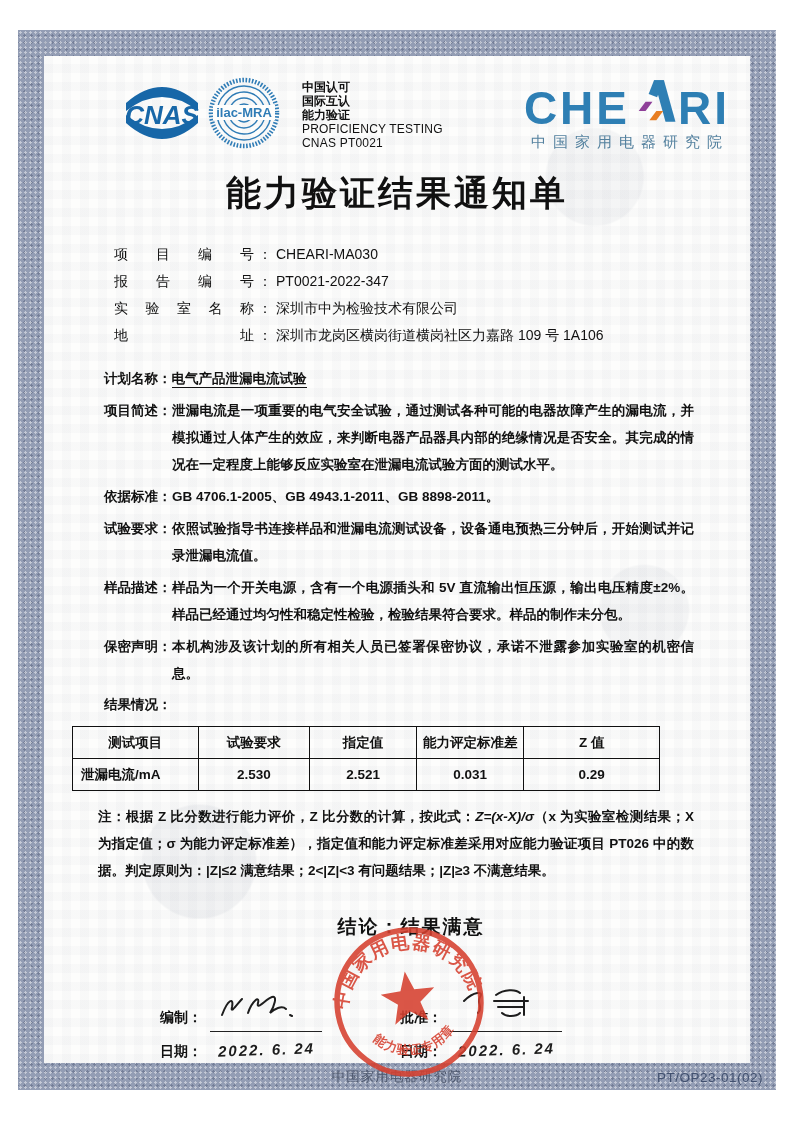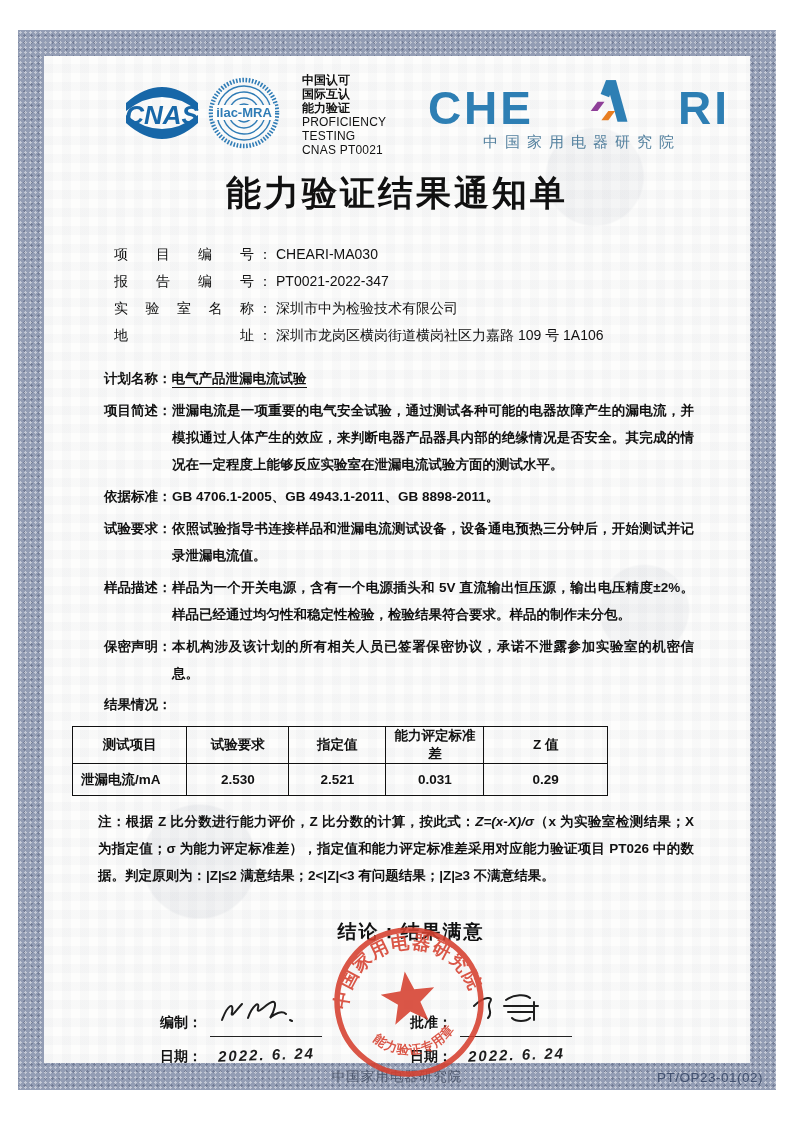--- a/index.html
+++ b/index.html
@@ -28,52 +28,52 @@
       repeating-linear-gradient(0deg, rgba(120,128,148,.035) 0 9px, transparent 9px 18px),
       repeating-linear-gradient(90deg, rgba(120,128,148,.035) 0 9px, transparent 9px 18px);
   }
   
   .logo-row{display:flex;align-items:center;margin:18px 14px 0 62px;height:82px;}
   .accred-text{margin-left:22px;line-height:14px;}
   .accred-text .cn{font-size:12px;font-weight:700;}
   .accred-text .en{font-size:12px;font-weight:400;letter-spacing:.2px;}
   .cheari{margin-left:auto;margin-right:6px;text-align:center;}
   .cheari-word{display:flex;align-items:flex-end;justify-content:center;font-weight:700;
-    font-size:46px;line-height:44px;color:#2e7fb4;letter-spacing:3px;gap:48px;}
+    font-size:46px;line-height:44px;color:#2e7fb4;letter-spacing:3px;}
   .cheari-sub{font-size:15px;letter-spacing:7px;color:#53809e;margin-top:3px;padding-left:6px;}
   
   .doc-title{text-align:center;font-size:35px;font-weight:600;letter-spacing:3px;margin-top:14px;}
   
   .fields{margin:24px 58px 0 70px;font-size:14px;font-weight:400;}
   .frow{display:flex;line-height:27px;}
   .flabel{display:inline-block;width:140px;text-align:justify;text-align-last:justify;}
   .fcolon{width:22px;text-align:center;}
   
   .content{margin:16px 56px 0 60px;font-size:13.5px;line-height:27px;font-weight:600;text-align:justify;}
   .plan-line{line-height:27px;}
   .plan-line .plabel,.sec .slabel{font-weight:700;}
   .plan-line .pvalue{border-bottom:1.5px solid #111;padding-bottom:1px;}
   .sec{margin-top:5px;padding-left:68px;position:relative;}
   .sec .slabel{position:absolute;left:0;top:0;}
   .results-label{font-weight:700;margin-top:4px;}
   
-  .rtable{border-collapse:collapse;margin:8px auto 0 28px;width:536px;table-layout:fixed;}
+  .rtable{border-collapse:collapse;margin:8px auto 0 28px;width:588px;table-layout:fixed;}
   .rtable th,.rtable td{border:1.6px solid #111;font-size:13.5px;font-weight:700;height:31px;
     text-align:center;padding:0 4px;}
   .rtable td.item{text-align:left;padding-left:8px;}
   .c1{width:21.4%}.c2{width:19%}.c3{width:18.2%}.c4{width:18.3%}.c5{width:23.1%}
   
   .note{margin:12px 56px 0 54px;font-size:13.5px;line-height:27px;font-weight:600;text-align:justify;}
   .note .it{font-style:italic;}
   
   .conclusion{text-align:center;font-size:19px;font-weight:700;letter-spacing:2px;margin-top:30px;margin-left:28px;}
   
   .sig-block{margin:58px 0 0 0;position:relative;height:92px;font-size:14px;font-weight:700;}
   .sig-col{position:absolute;top:0;}
-  .sig-col.left{left:116px;} .sig-col.right{left:366px;}
+  .sig-col.left{left:116px;} .sig-col.right{left:356px;}
   .sig-row{display:flex;align-items:flex-end;line-height:30px;height:34px;}
   .sig-line{display:inline-block;width:112px;border-bottom:1.5px solid #222;margin-left:8px;
     position:relative;height:30px;}
   .hand{position:absolute;left:8px;bottom:0;font-size:15px;font-weight:600;font-style:italic;
     letter-spacing:2px;transform:rotate(-2deg);white-space:nowrap;color:#1c1c1c;}
   .scribble{position:absolute;left:4px;bottom:-2px;}
   
   .band{position:absolute;left:0;right:0;bottom:0;height:27px;display:flex;align-items:center;
     justify-content:center;font-size:13.5px;color:#4c566b;letter-spacing:1px;}
   .doc-code{position:absolute;right:13px;top:50%;transform:translateY(-50%);

